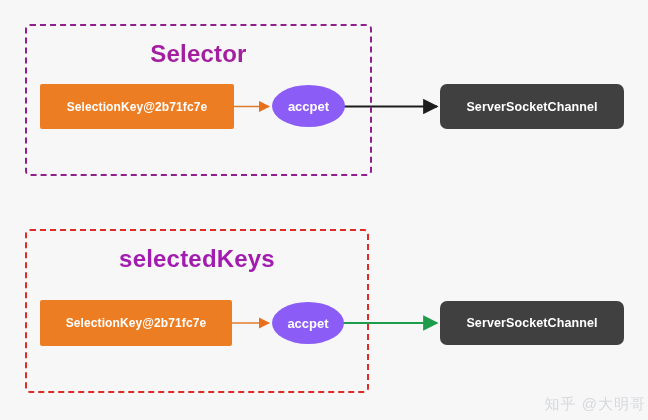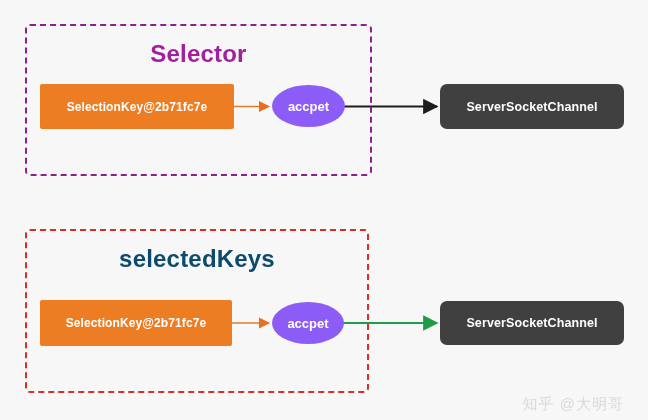--- a/index.html
+++ b/index.html
@@ -55,21 +55,21 @@
     font-weight: 700;
     letter-spacing: 0.2px;
     white-space: nowrap;
   }
   #group-selector .group-title {
     top: 14px;
     color: #a31fa0;
   }
   #group-selectedkeys .group-title {
     top: 14px;
-    color: #0c4a6e;
+    color: #a21caf;
   }
 
   
   .node {
     position: absolute;
     display: flex;
     align-items: center;
     justify-content: center;
     box-sizing: border-box;
     color: #ffffff;
@@ -102,21 +102,21 @@
   #node-accept-top   { left: 272px; top: 85px;  width: 73px;  height: 42px; }
   #node-channel-top  { left: 440px; top: 84px;  width: 184px; height: 45px; }
   
   #node-key-bottom     { left: 40px;  top: 300px; width: 192px; height: 46px; }
   #node-accept-bottom  { left: 272px; top: 302px; width: 72px;  height: 42px; }
   #node-channel-bottom { left: 440px; top: 301px; width: 184px; height: 44px; }
 
   
   #watermark {
     position: absolute;
-    right: 24px;
+    right: 2px;
     bottom: 6px;
     font-size: 15px;
     color: #d7d9dd;
     letter-spacing: 1px;
     white-space: nowrap;
     user-select: none;
   }
 </style>
 </head>
 <body>

